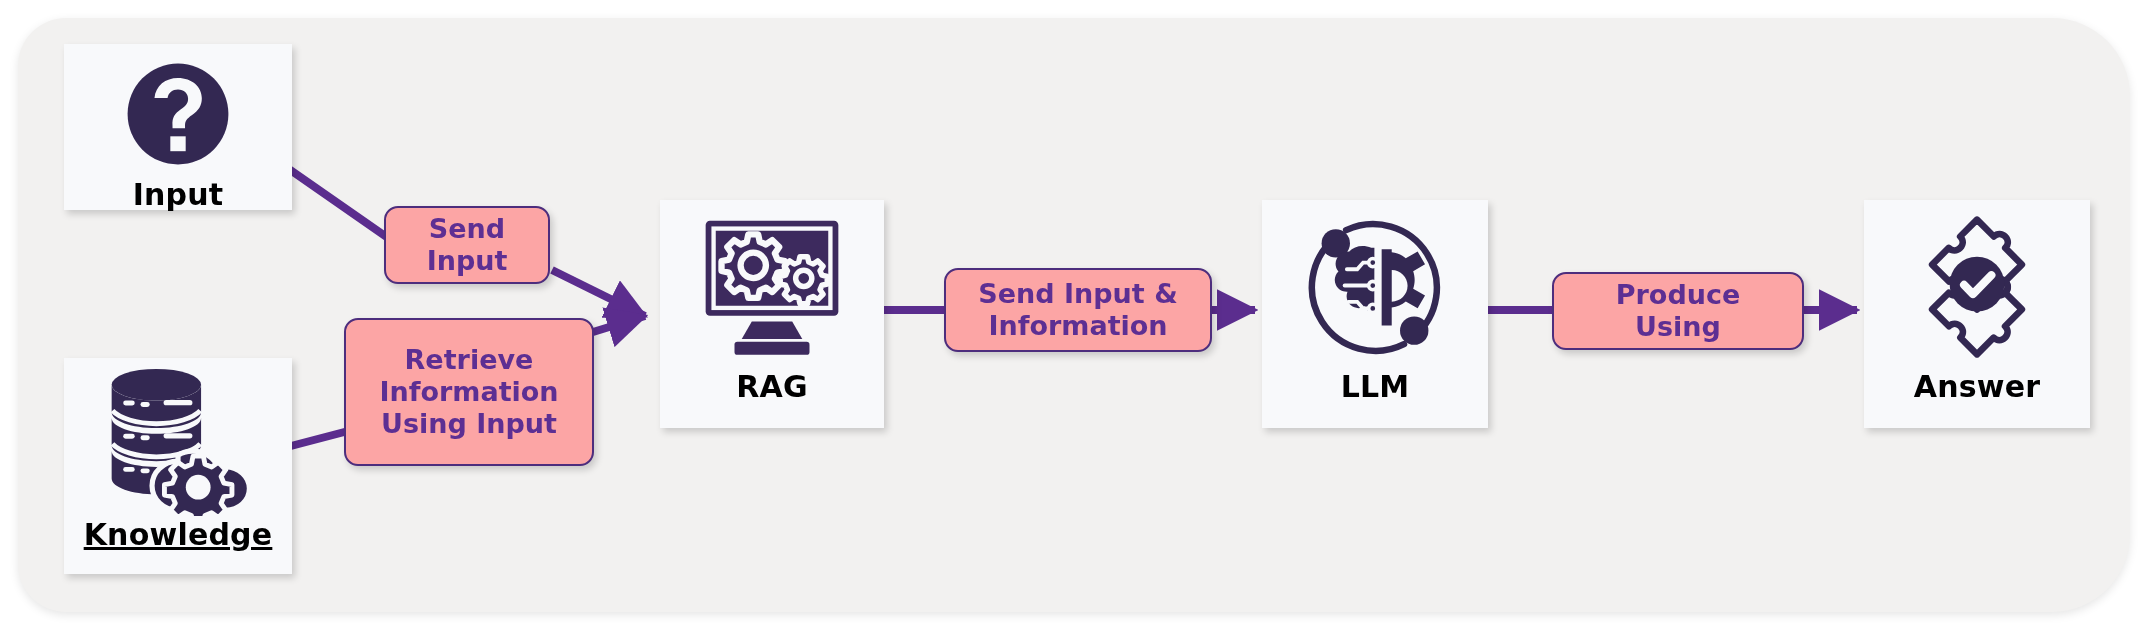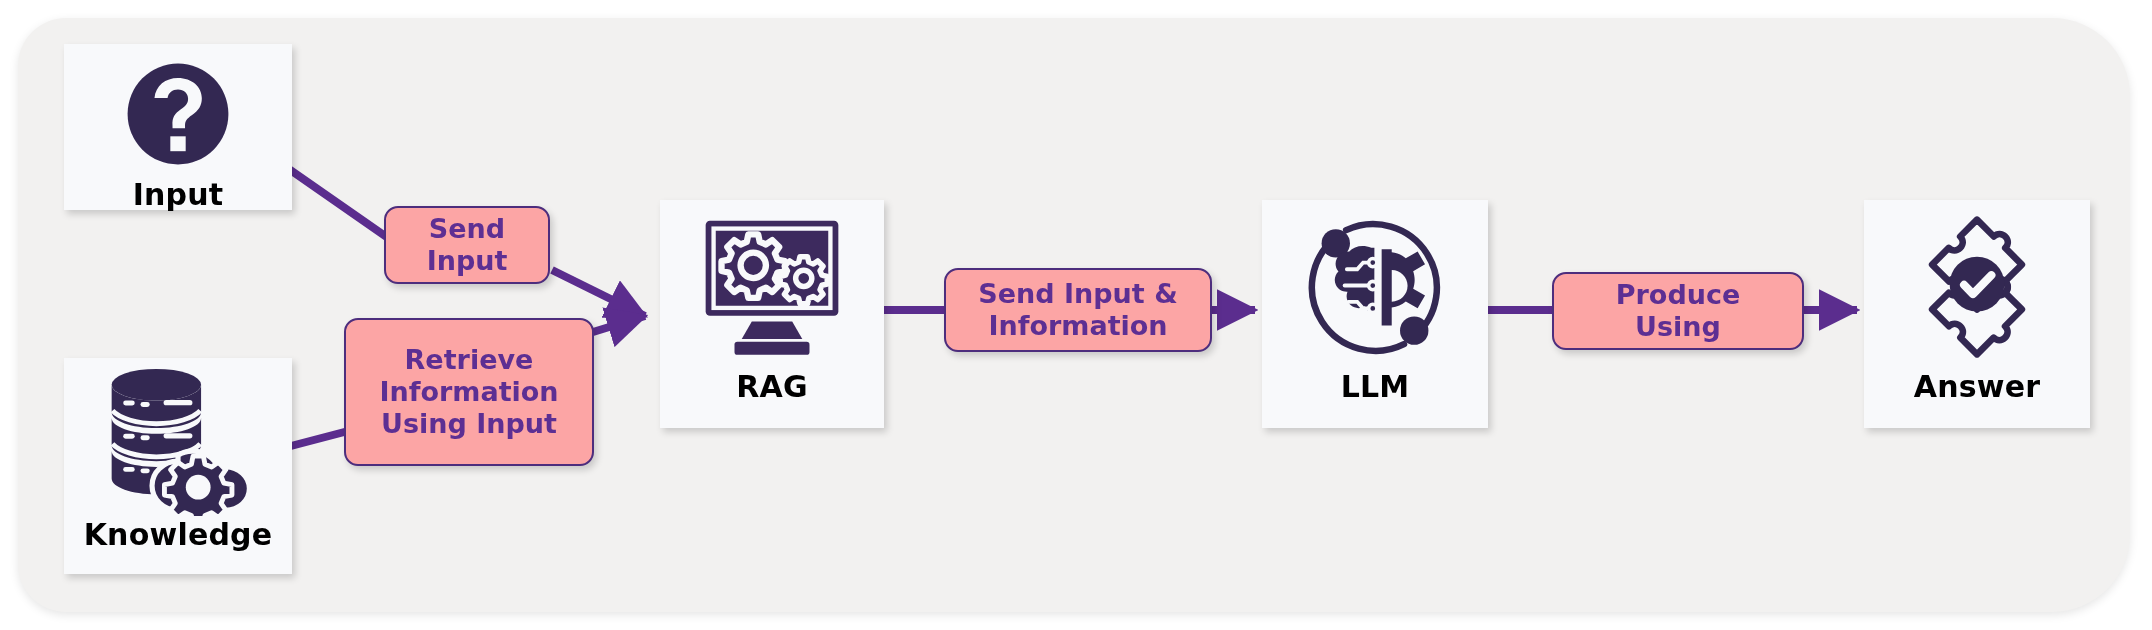--- a/index.html
+++ b/index.html
@@ -30,21 +30,21 @@
     font-weight:bold;color:#000000;text-align:center;
     letter-spacing:.2px;line-height:1;
   }
 
   #node-input{left:64px;top:44px;width:228px;height:166px;}
   #node-input .glyph{height:120px;margin-top:10px;}
   #node-input .caption{font-size:30px;margin-top:6px;}
 
   #node-knowledge{left:64px;top:358px;width:228px;height:216px;}
   #node-knowledge .glyph{height:150px;margin-top:8px;}
-  #node-knowledge .caption{font-size:30px;margin-top:4px;}
+  #node-knowledge .caption{font-size:30px;margin-top:4px;text-decoration:underline;}
 
   #node-rag{left:660px;top:200px;width:224px;height:228px;}
   #node-rag .glyph{height:150px;margin-top:12px;}
   #node-rag .caption{font-size:30px;margin-top:10px;}
 
   #node-llm{left:1262px;top:200px;width:226px;height:228px;}
   #node-llm .glyph{height:150px;margin-top:12px;}
   #node-llm .caption{font-size:30px;margin-top:10px;}
 
   #node-answer{left:1864px;top:200px;width:226px;height:228px;}

